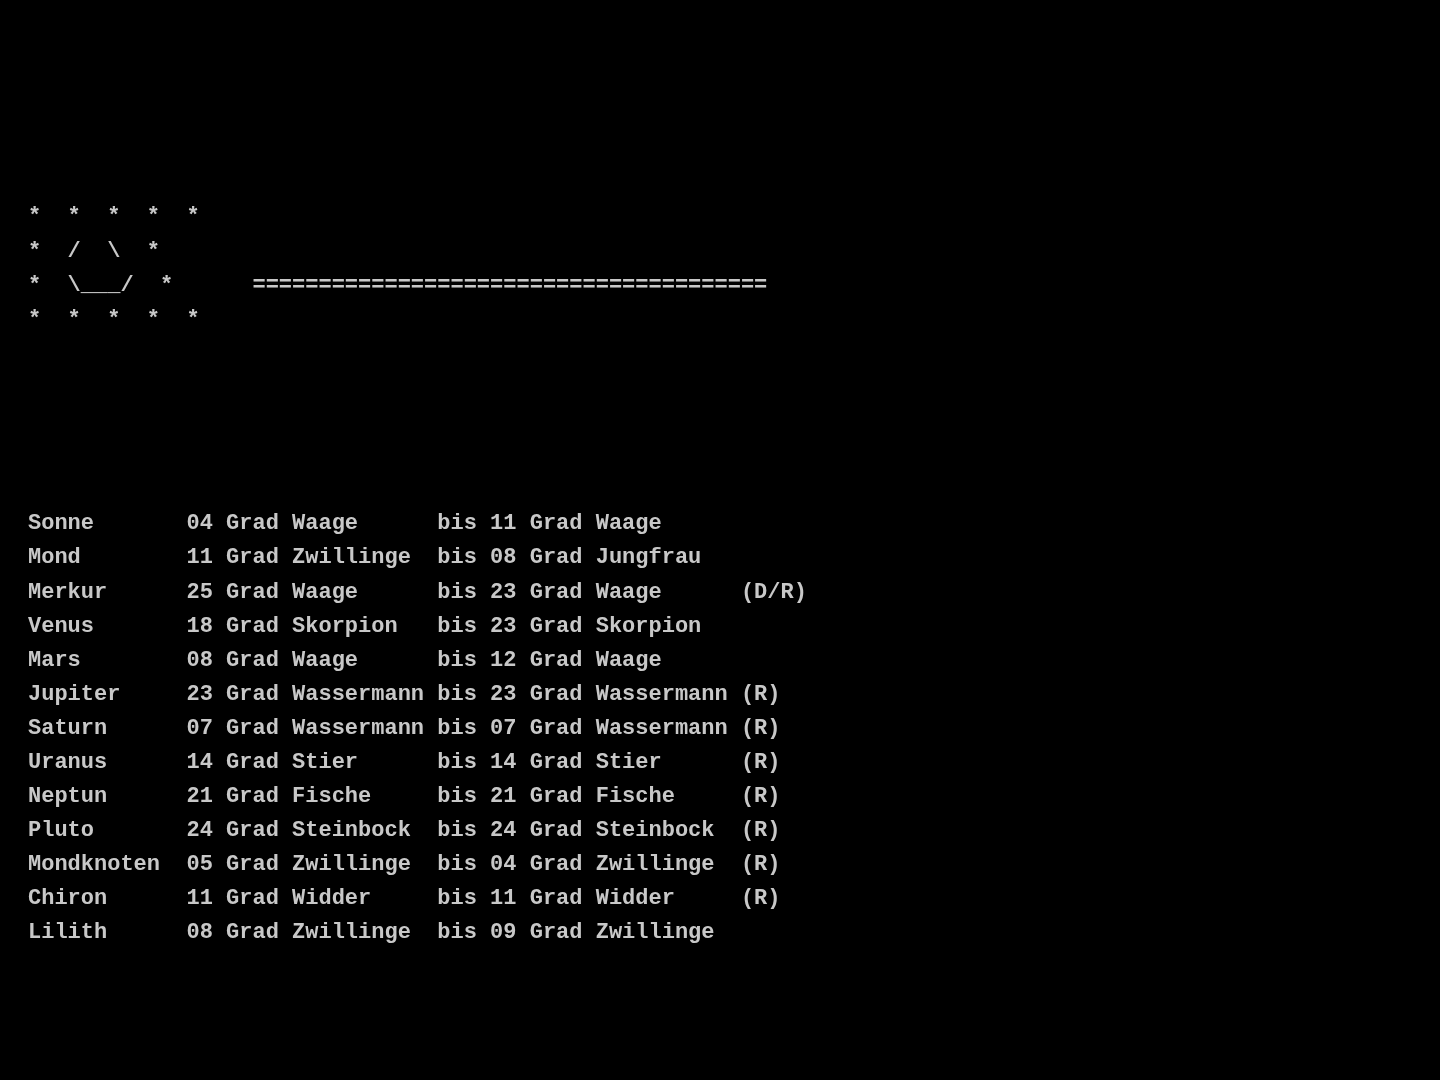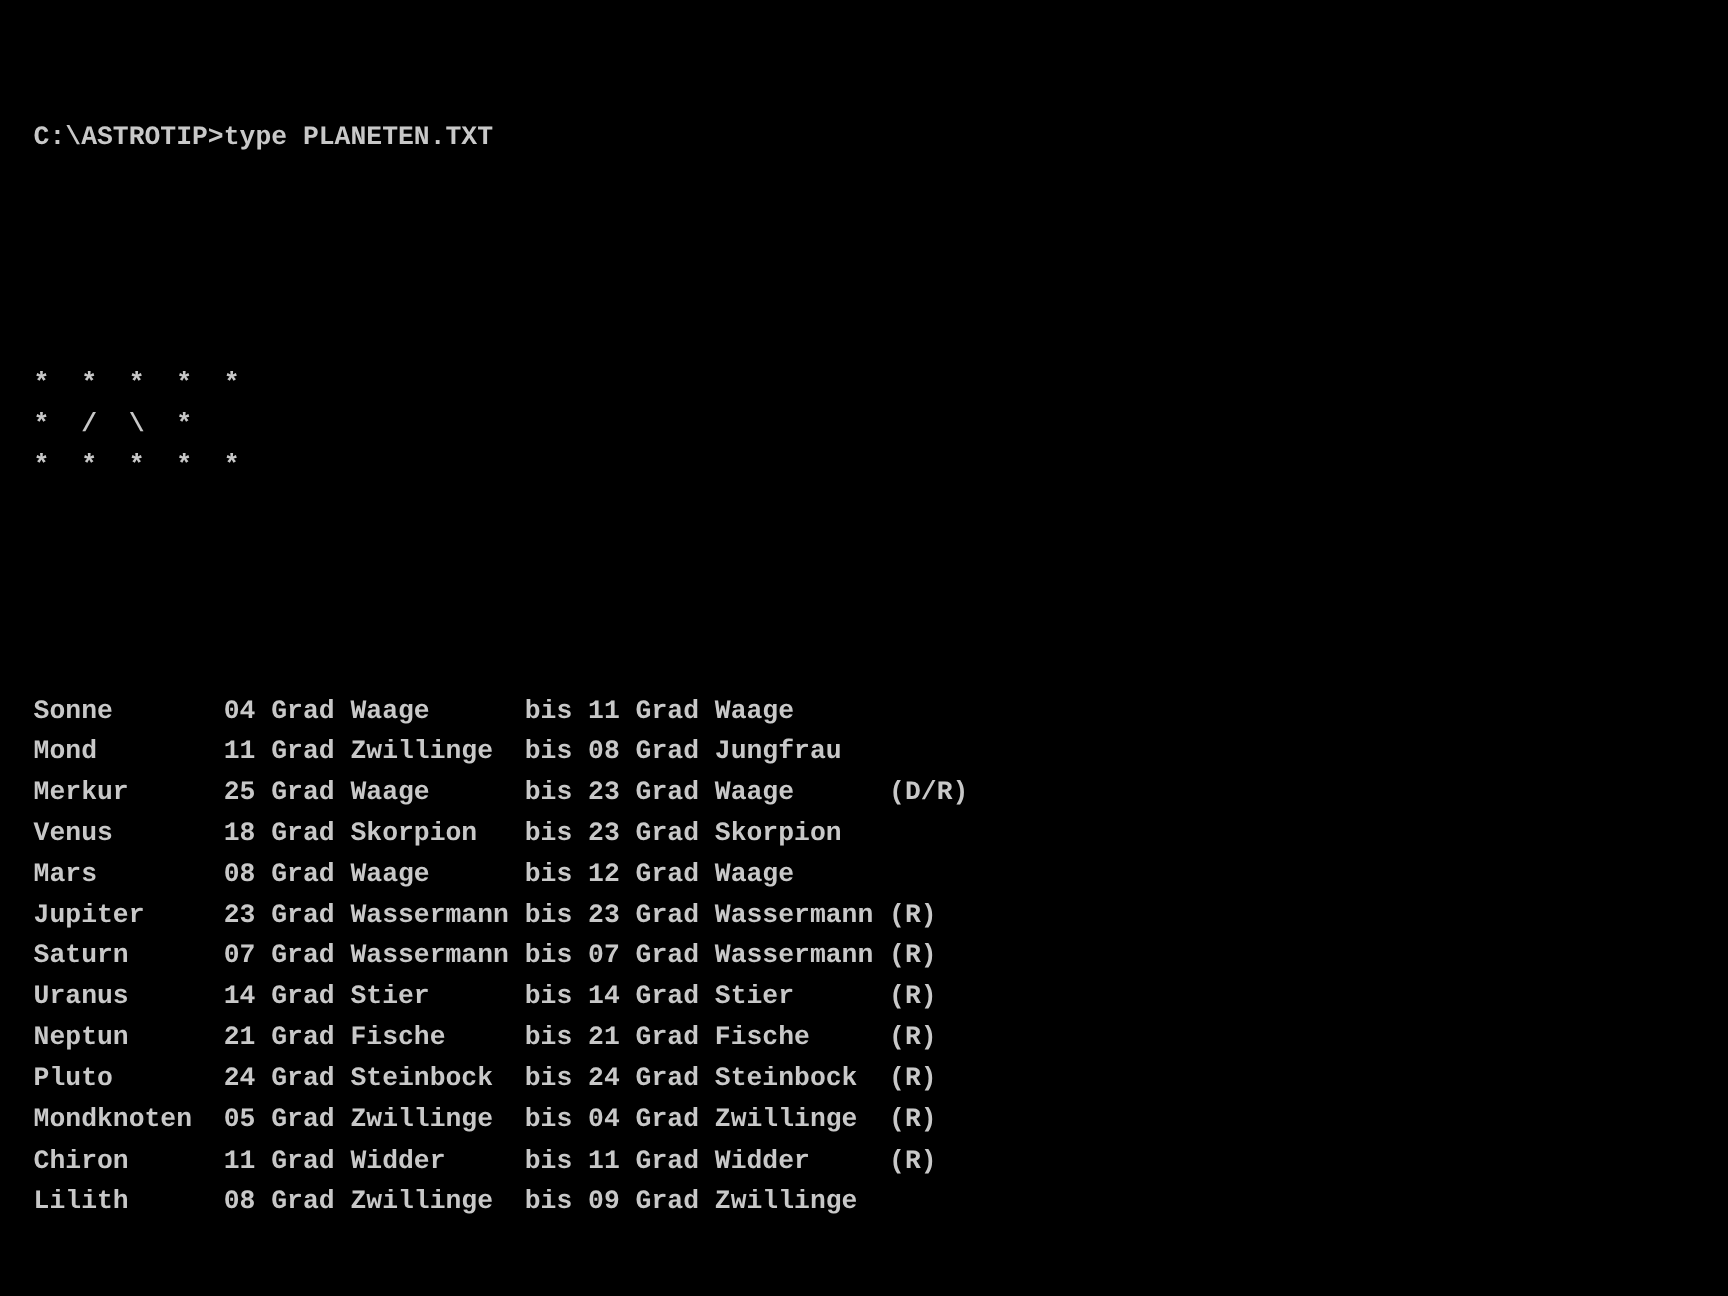--- a/index.html
+++ b/index.html
@@ -18,20 +18,19 @@
       white-space: pre;
     }
     .line {
       display: block;
     }
   </style>
 </head>
 <body>
 
 <div class="terminal-content">
-  <span class="line">C:\ASTROTIP&gt;type PLANETEN.TXT</span>
   <span class="line">&nbsp;</span>
-  <div id="ascii-block"><span class="line">*  *  *  *  *</span><span class="line">*  /  \  *</span><span class="line">*  *  *  *  *</span></div>
+  <div id="ascii-block"><span class="line">*  *  *  *  *</span><span class="line">*  /  \  *</span><span class="line">*  \___/  *      =======================================</span><span class="line">*  *  *  *  *</span></div>
   <span class="line">&nbsp;</span>
   <div id="planet-table"><span class="line">Sonne       04 Grad Waage      bis 11 Grad Waage     </span><span class="line">Mond        11 Grad Zwillinge  bis 08 Grad Jungfrau  </span><span class="line">Merkur      25 Grad Waage      bis 23 Grad Waage      (D/R)</span><span class="line">Venus       18 Grad Skorpion   bis 23 Grad Skorpion  </span><span class="line">Mars        08 Grad Waage      bis 12 Grad Waage     </span><span class="line">Jupiter     23 Grad Wassermann bis 23 Grad Wassermann (R)</span><span class="line">Saturn      07 Grad Wassermann bis 07 Grad Wassermann (R)</span><span class="line">Uranus      14 Grad Stier      bis 14 Grad Stier      (R)</span><span class="line">Neptun      21 Grad Fische     bis 21 Grad Fische     (R)</span><span class="line">Pluto       24 Grad Steinbock  bis 24 Grad Steinbock  (R)</span><span class="line">Mondknoten  05 Grad Zwillinge  bis 04 Grad Zwillinge  (R)</span><span class="line">Chiron      11 Grad Widder     bis 11 Grad Widder     (R)</span><span class="line">Lilith      08 Grad Zwillinge  bis 09 Grad Zwillinge </span></div>
   
   
 </div>
 
 </body></html>

